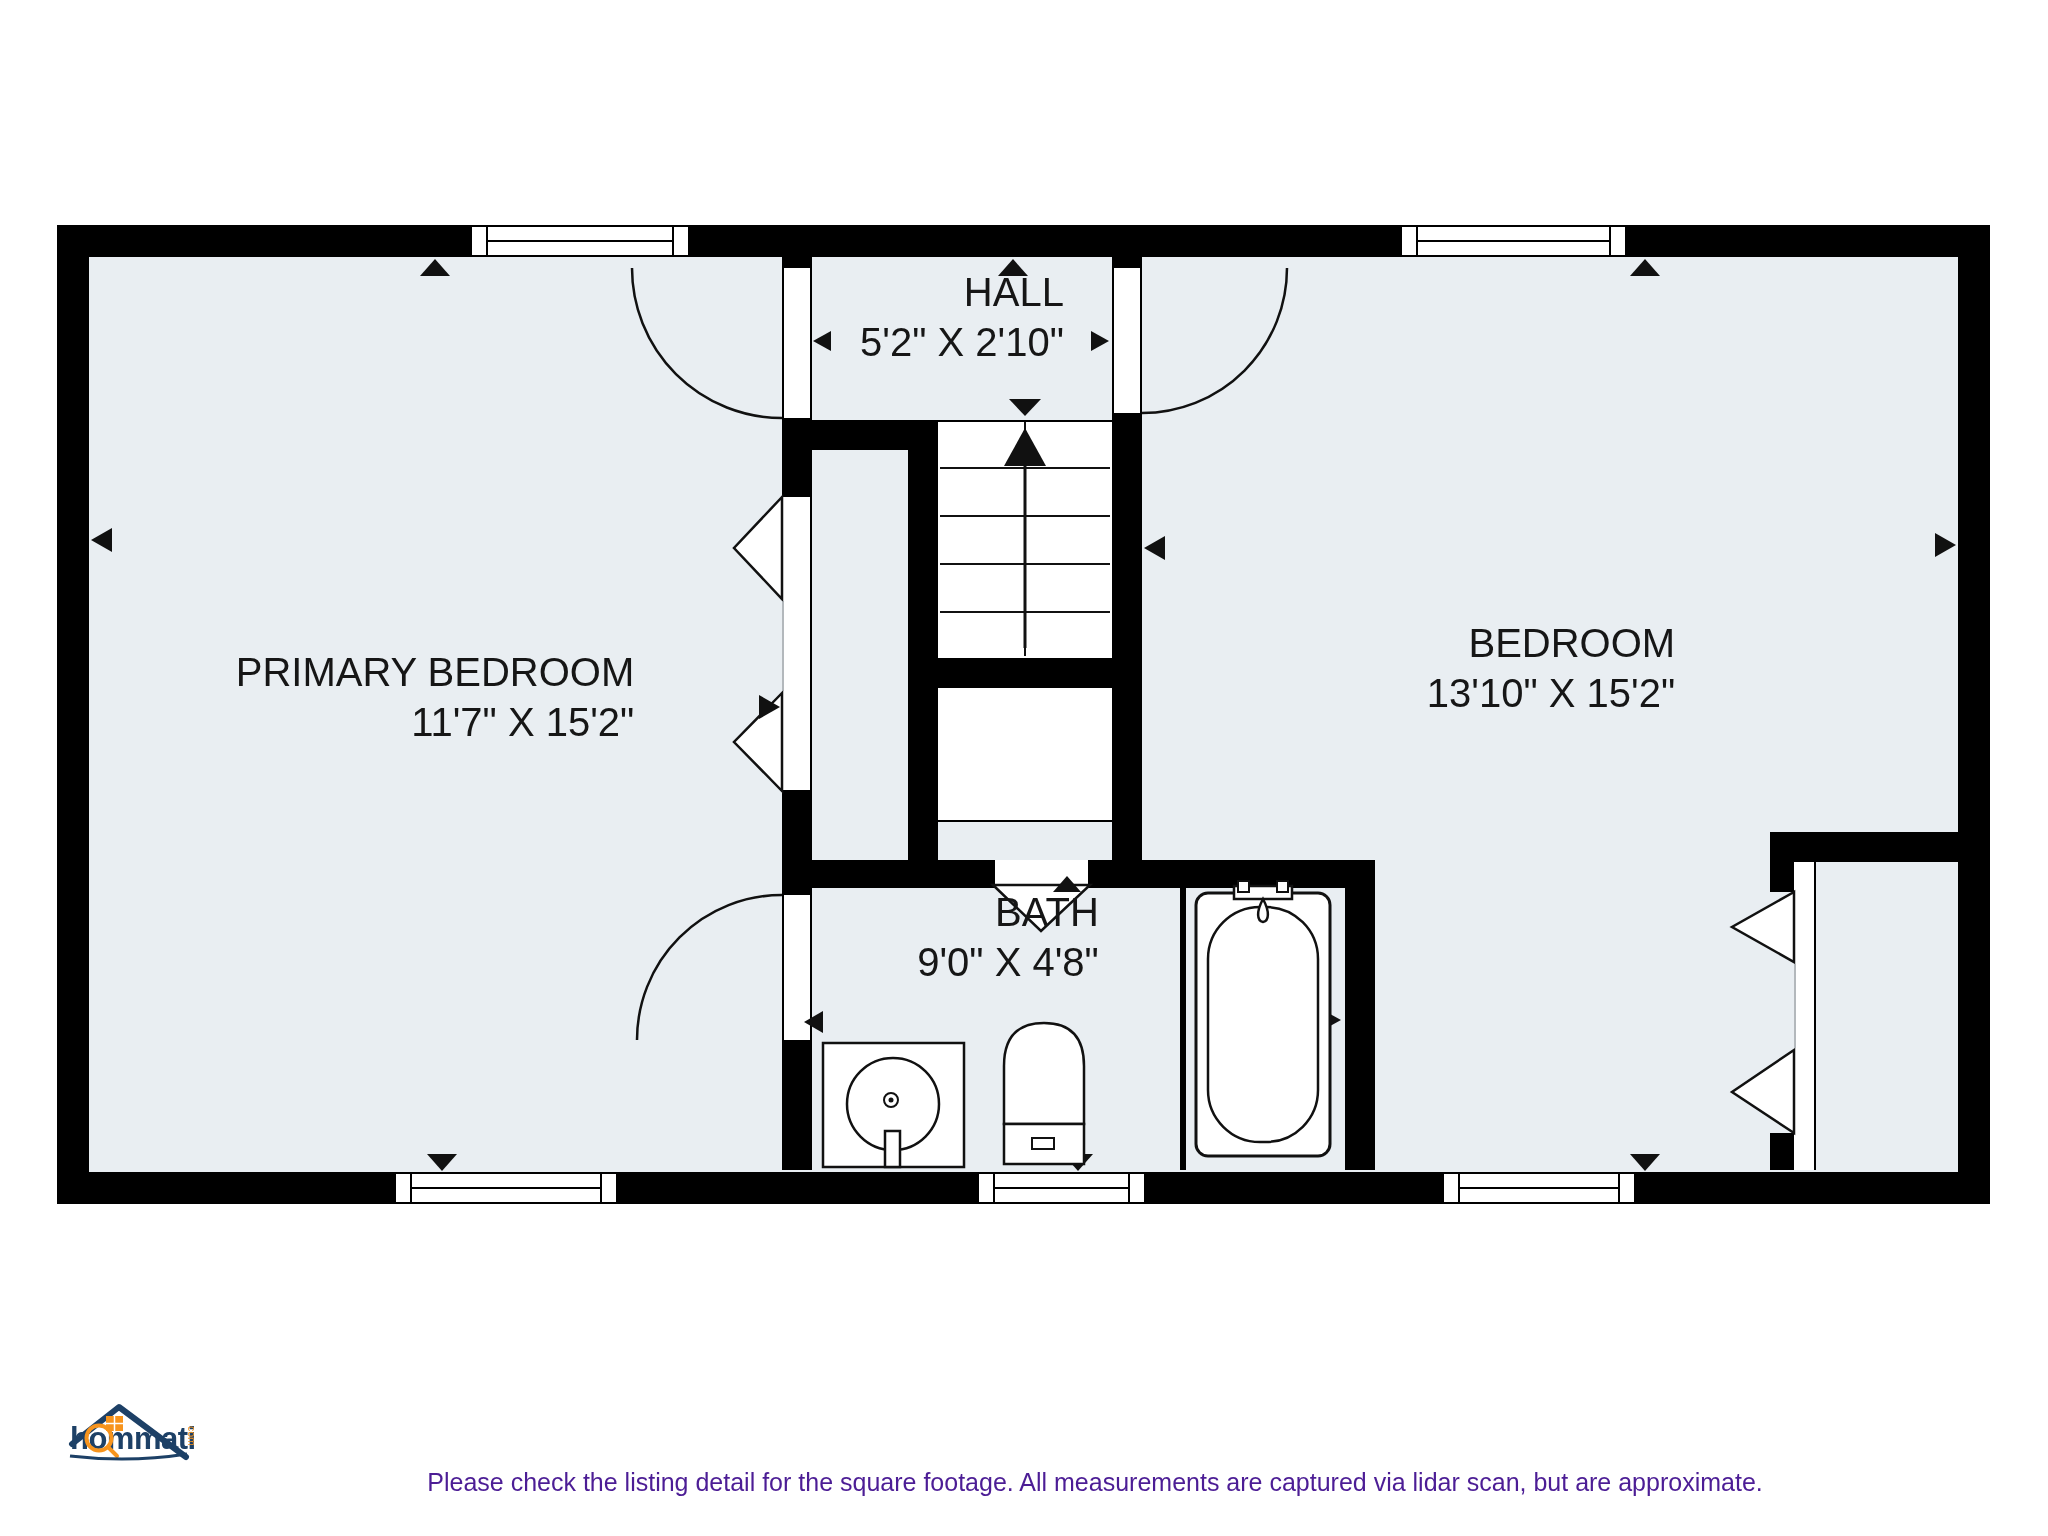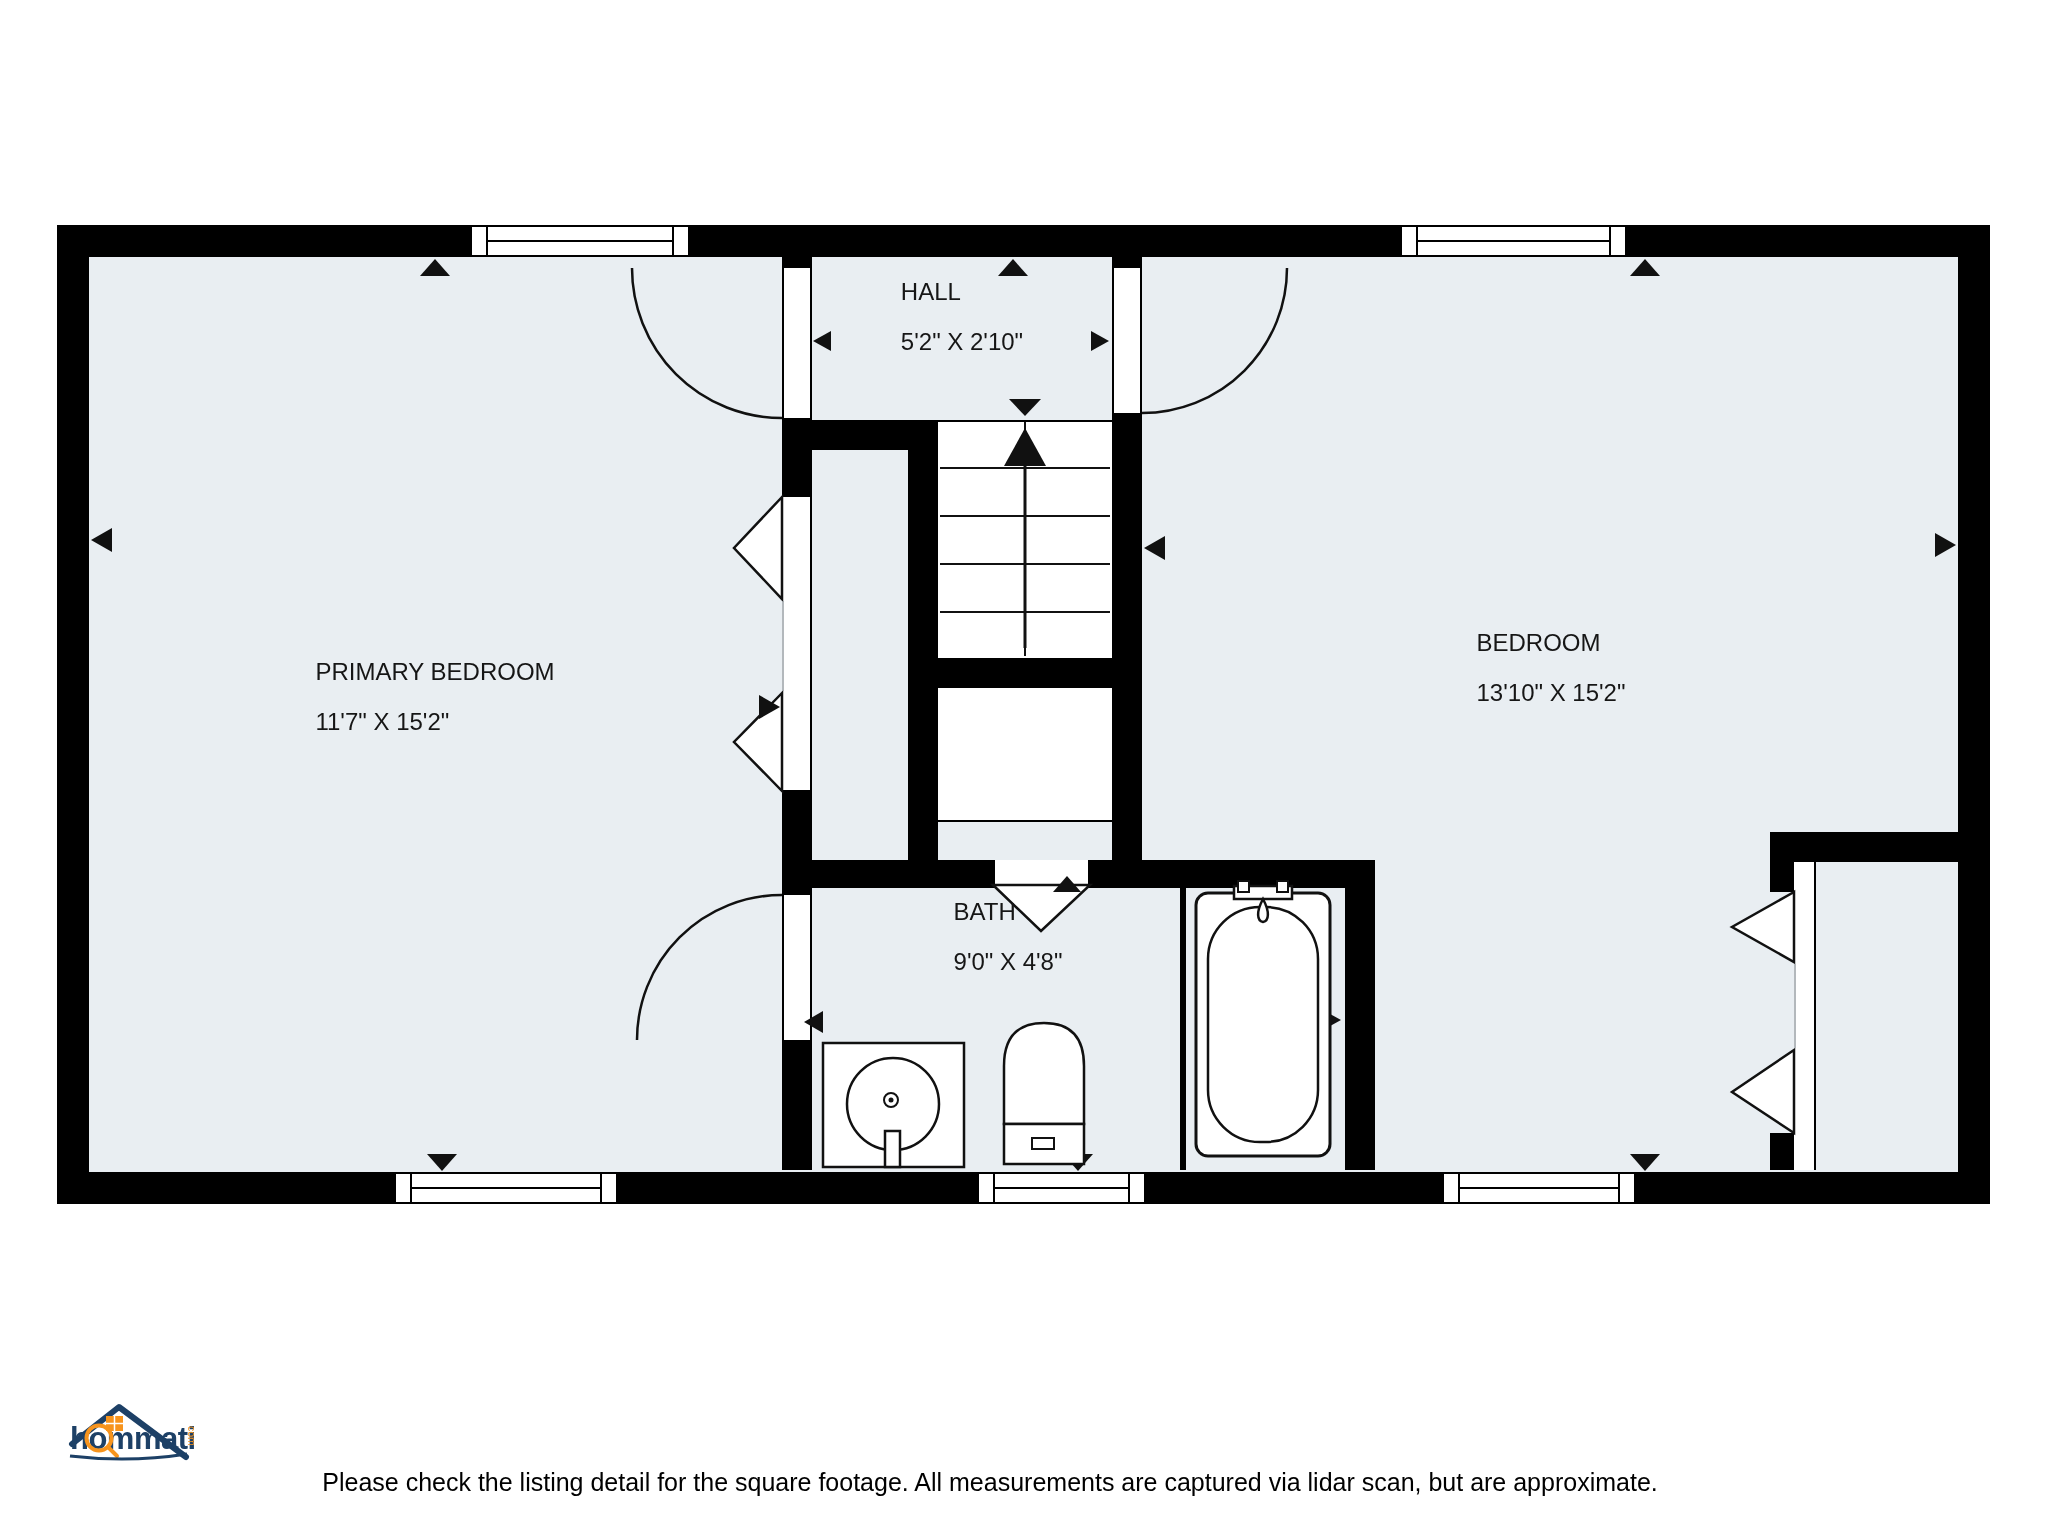--- a/index.html
+++ b/index.html
@@ -10,25 +10,25 @@
   .door-v{position:absolute;background:#fff;border-left:2px solid #000;
           border-right:2px solid #000;box-sizing:border-box;}
   .chan{position:absolute;background:#fff;border-right:2px solid #000;box-sizing:border-box;}
   .stairs{position:absolute;background:#fff;border-top:2px solid #000;box-sizing:border-box;}
   .landing{position:absolute;background:#fff;border-bottom:2px solid #000;box-sizing:border-box;}
   .win{position:absolute;background:#fff;border:2px solid #000;box-sizing:border-box;}
   .win i{position:absolute;background:#000;}
   .win .cl{left:14px;top:0;width:2px;height:100%;}
   .win .cr{right:14px;top:0;width:2px;height:100%;}
   .win .mid{left:16px;right:16px;top:50%;height:2px;margin-top:-1px;}
-  .room-label{position:absolute;transform:translate(-50%,-50%);text-align:left;
-              color:#161616;font-size:24px;line-height:50px;white-space:nowrap;}
+  .room-label{position:absolute;transform:translate(-50%,-50%);text-align:right;
+              color:#161616;font-size:40px;line-height:50px;white-space:nowrap;}
   .overlay{position:absolute;left:0;top:0;pointer-events:none;}
-  .footer-note{position:absolute;left:990px;top:1482px;transform:translate(-50%,-50%);
-               font-size:25px;color:#000000;white-space:nowrap;}
+  .footer-note{position:absolute;left:1095px;top:1482px;transform:translate(-50%,-50%);
+               font-size:25px;color:#4c1d95;white-space:nowrap;}
   .logo-wrap{position:absolute;left:0;top:0;}
 </style>
 </head>
 <body>
 
 <div class="canvas">
 
   <div class="blk" style="left:57px;top:225px;width:1933px;height:979px;"></div>
   <div class="floor" style="left:89px;top:257px;width:1869px;height:915px;"></div>
 

